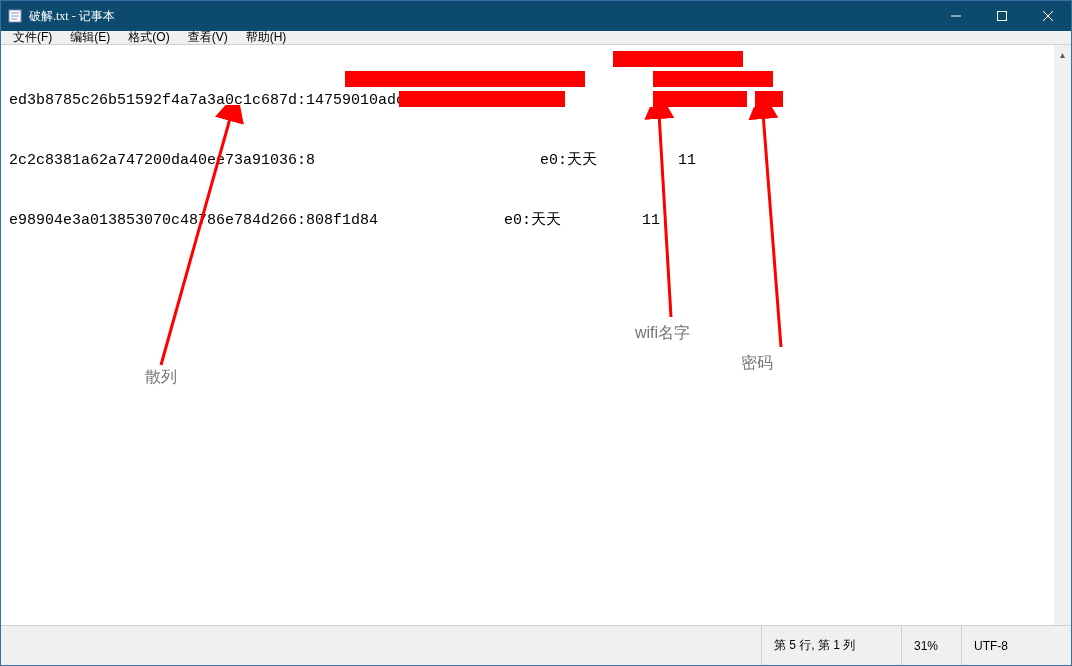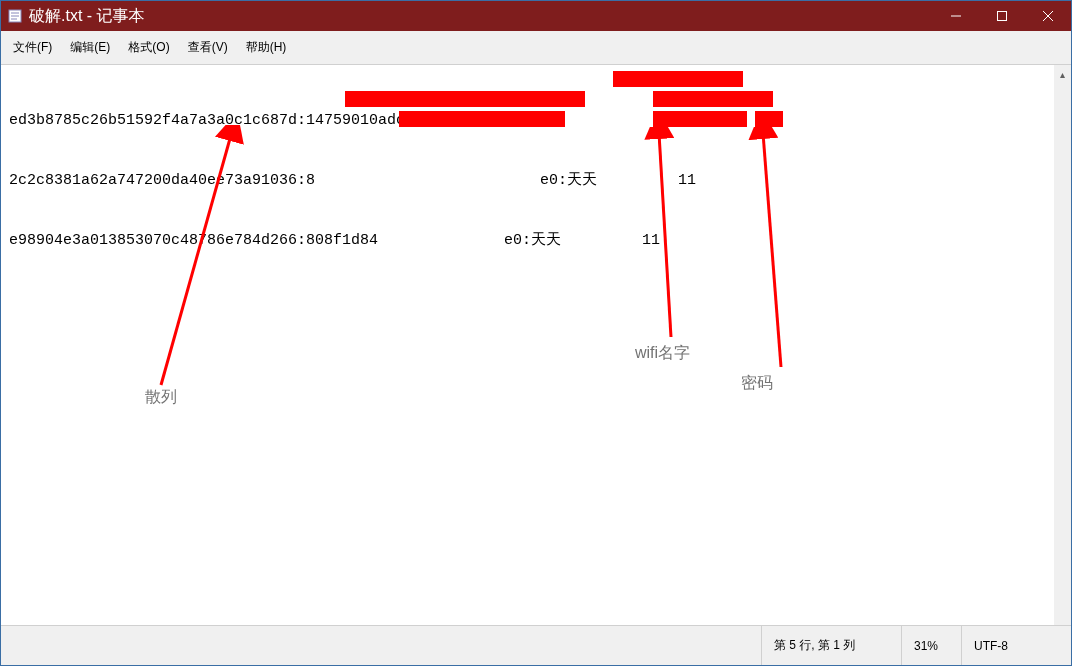--- a/index.html
+++ b/index.html
@@ -1,27 +1,27 @@
 <!DOCTYPE html>
 <html><head>
   <meta charset="utf-8">
   <style>
     * { margin: 0; padding: 0; box-sizing: border-box; }
     html, body { width: 1072px; height: 666px; font-family: "Segoe UI", Tahoma, sans-serif; overflow: hidden; background: #fff; }
     .window { width: 1072px; height: 666px; display: flex; flex-direction: column; border: 1px solid #3a6ea5; }
     .titlebar {
-      height: 30px; background: #7f1d1d; color: #fff; display: flex; align-items: center;
-      font-size: 16px; padding-left: 6px;
+      height: 30px; background: #0c4a6e; color: #fff; display: flex; align-items: center;
+      font-size: 12px; padding-left: 6px; font-family: Liberation Serif, serif;
     }
     .titlebar .icon-slot { width: 16px; height: 16px; margin-right: 6px; display: flex; align-items: center; justify-content: center; }
     .titlebar .title { flex: 1; }
     .win-controls { display: flex; height: 100%; }
     .win-btn { width: 46px; height: 30px; display: flex; align-items: center; justify-content: center; color: #fff; }
     .menubar {
-      height: 34px; background: #f0f0f0; border-bottom: 1px solid #d0d0d0;
+      height: 14px; background: #f0f0f0; border-bottom: 1px solid #d0d0d0;
       display: flex; align-items: center; font-size: 12px; padding: 0 4px; gap: 2px;
     }
     .menu-item { padding: 2px 8px; cursor: default; }
     .content-wrap { flex: 1; display: flex; position: relative; background: #fff; overflow: hidden; }
     .editor {
       flex: 1; font-family: "Courier New", Consolas, monospace; font-size: 15px;
       line-height: 20px; padding: 6px 8px; white-space: pre; position: relative;
       overflow: hidden;
     }
     .scrollbar-v {

